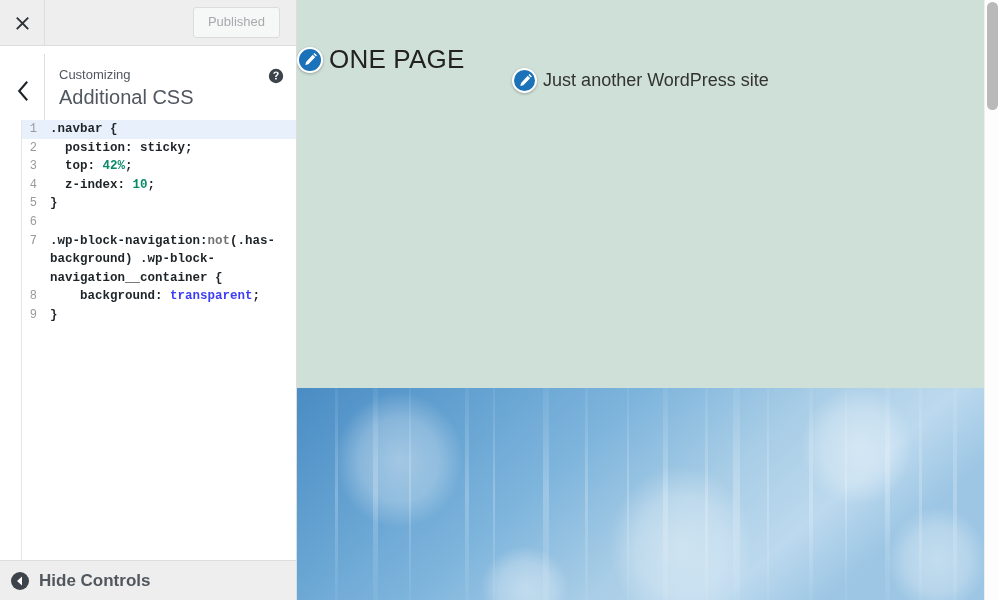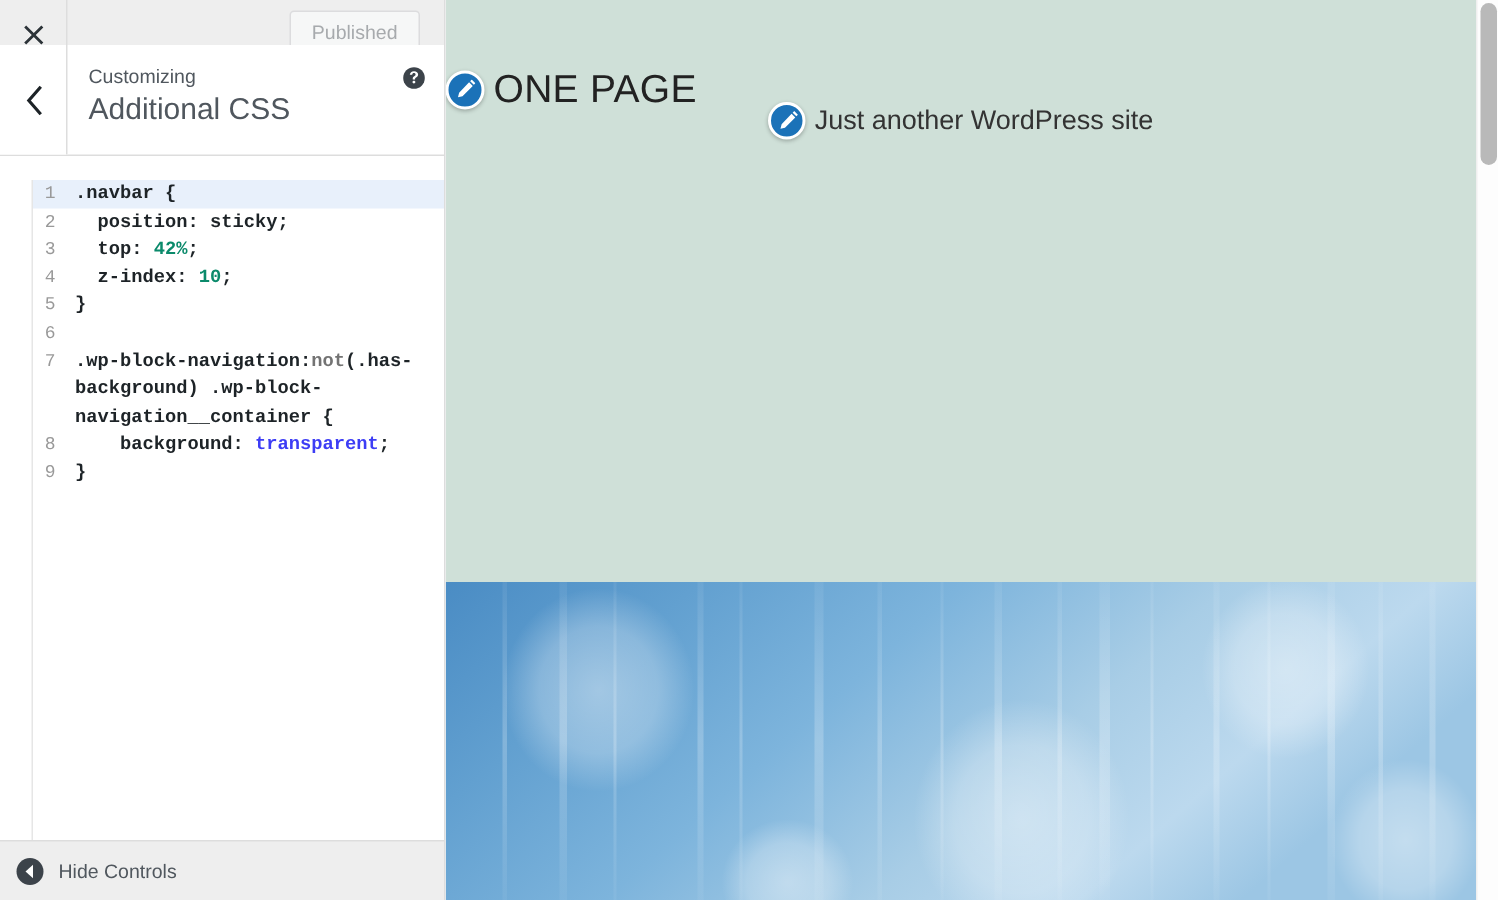--- a/index.html
+++ b/index.html
@@ -62,21 +62,21 @@
     border: 1px solid #dcdcde;
     border-radius: 3px;
     cursor: default;
     line-height: 1.4;
     font-family: "Liberation Sans", sans-serif;
   }
 
   
   .cz-header {
     position: absolute;
-    left: 0; top: 30px;
+    left: 0; top: 54px;
     width: 296px;
     height: 74px;
     background: #ffffff;
     border-bottom: 1px solid #dddddd;
     display: flex;
     align-items: stretch;
   }
   .cz-back {
     width: 45px;
     border-right: 1px solid #dddddd;
@@ -184,22 +184,23 @@
     align-items: center;
     cursor: pointer;
   }
   .cz-footer-icon {
     margin-left: 10px;
     margin-right: 9px;
     display: flex;
     align-items: center;
   }
   .cz-footer-label {
-    font-size: 13px;
+    font-size: 17px;
     color: #50575e;
+    font-weight: bold;
   }
 
   
   #preview {
     position: absolute;
     left: 297px; top: 0;
     width: 687px;
     height: 600px;
     background: #ffffff;
     overflow: hidden;

